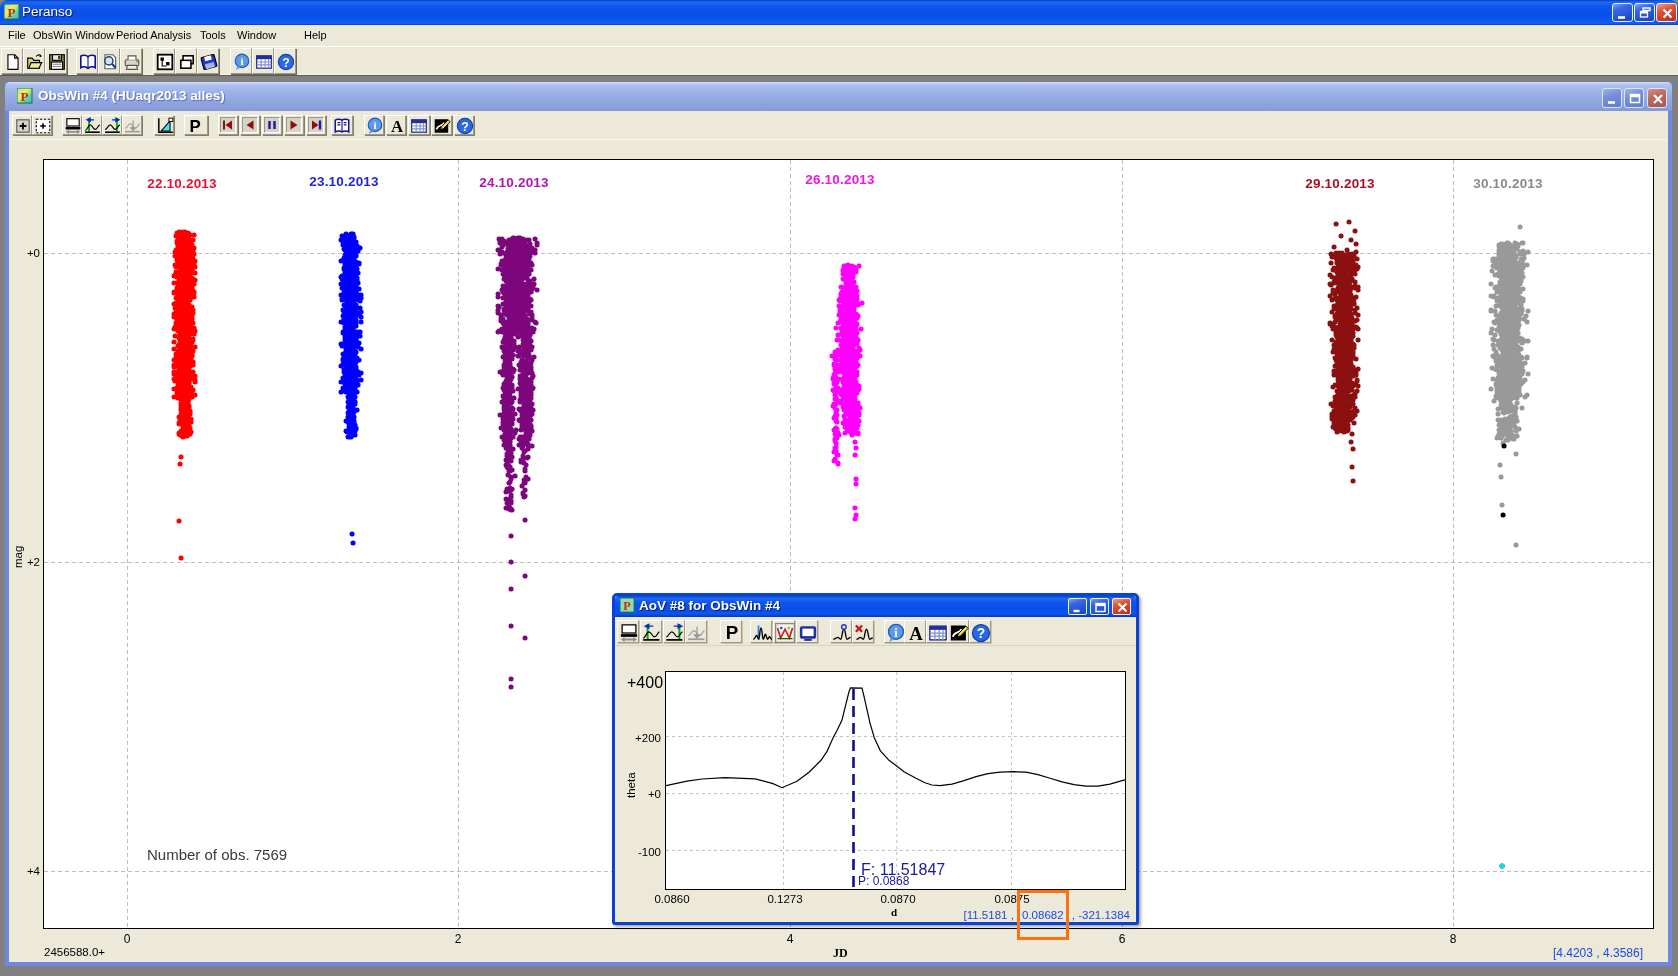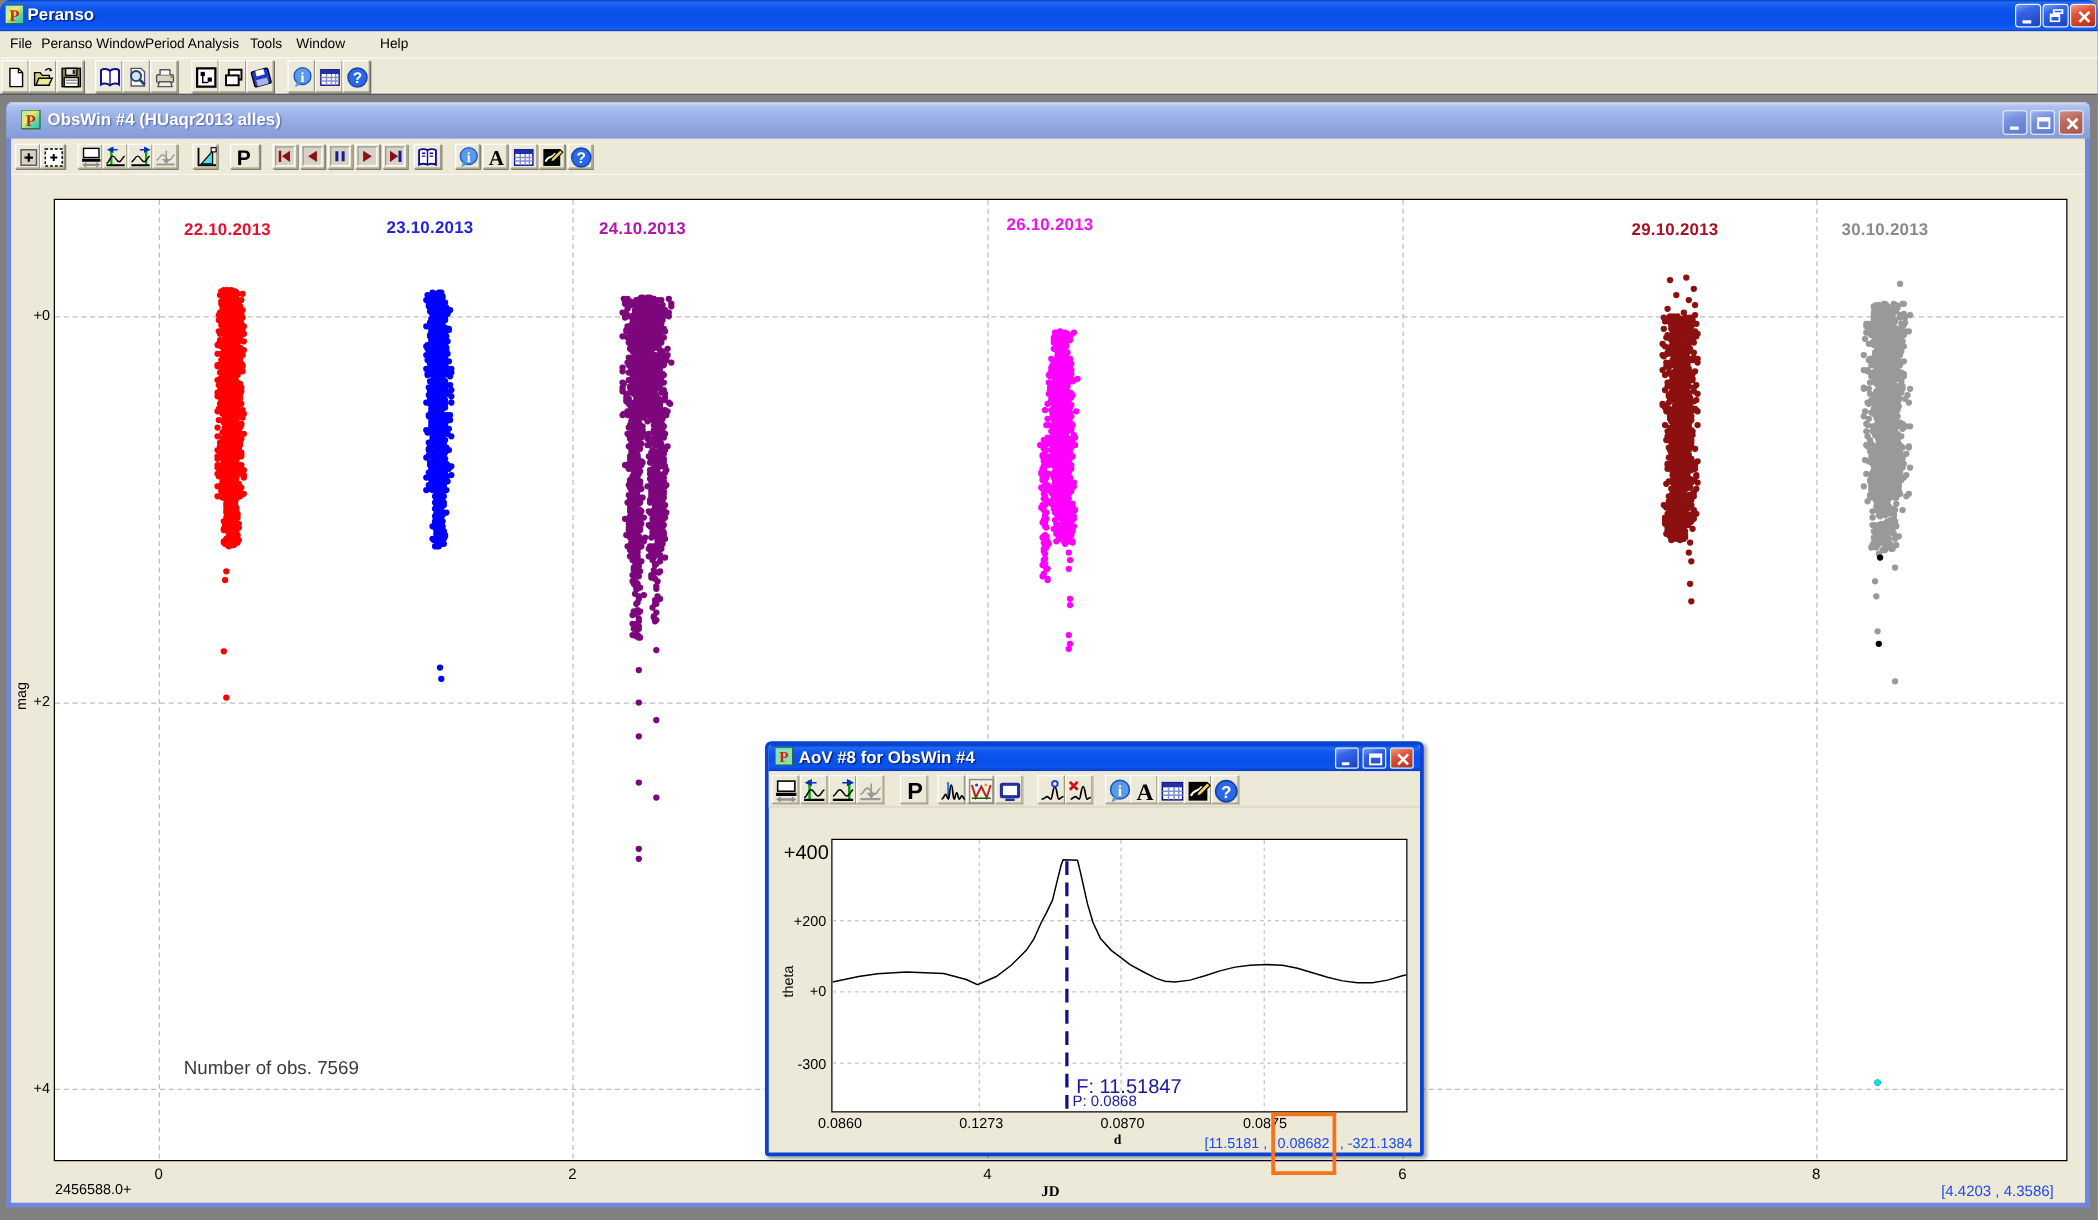--- a/index.html
+++ b/index.html
@@ -1,19 +1,19 @@
 <!DOCTYPE html>
 <html><head><meta charset="utf-8"><style>
 *{margin:0;padding:0;box-sizing:border-box}
 html,body{width:1678px;height:976px;overflow:hidden;background:#808080;font-family:"Liberation Sans",sans-serif}
 .abs{position:absolute}
 #win{position:absolute;left:0;top:0;width:1678px;height:976px;background:#808080}
 #tbar{position:absolute;left:0;top:0;width:1678px;height:25px;border-radius:8px 8px 0 0;
 background:linear-gradient(180deg,#0341c0 0%,#2268f4 8%,#0e56ee 25%,#0a50e8 55%,#0c54f0 80%,#1560fa 93%,#0238c0 100%)}
-#tbar .ttl{position:absolute;left:22px;top:4px;color:#fff;font-size:13.5px;font-weight:bold;text-shadow:1px 1px 1px #00186a}
+#tbar .ttl{position:absolute;left:22px;top:4px;color:#fff;font-size:13.5px;font-weight:normal;text-shadow:1px 1px 1px #00186a}
 .capbtn{position:absolute;top:3px;width:21px;height:19px;border-radius:3px;border:1px solid #e8f0fc;
 background:linear-gradient(160deg,#7da2f4 0%,#3665e8 30%,#2552d2 70%,#1b42b8 100%);color:#fff}
 .capbtn.close{background:linear-gradient(160deg,#f0a088 0%,#e0553a 35%,#cc3a20 75%,#b02e18 100%)}
 .capbtn svg{position:absolute;left:0;top:0}
 #menubar{position:absolute;left:0;top:25px;width:1678px;height:22px;background:#ece9d8;border-bottom:1px solid #fff;font-size:11px;color:#000}
 #menubar span{position:absolute;top:4px}
 #toolbar{position:absolute;left:0;top:47px;width:1678px;height:28px;background:#ece9d8;border-bottom:1px solid #f8f6ee}
 .tbtn{position:absolute;top:1px;width:22px;height:26px;background:#ece9d8;border:1px solid;border-color:#fff #9d9a84 #9d9a84 #fff;box-shadow:1px 1px 0 #6c6a5c}
 .tbtn svg{position:absolute;left:2px;top:4px}
 #mdistrip{position:absolute;left:0;top:75px;width:1678px;height:7px;background:#808080;border-top:1px solid #5a5a5a}
@@ -74,21 +74,21 @@
       </svg>
     </div>
 <div class="capbtn close" style="left:1656px">
       <svg width="21" height="19" viewBox="0 0 21 19">
         <path d="M6.5 5.5l8 8M14.5 5.5l-8 8" stroke="#fff" stroke-width="2.2"></path>
       </svg>
     </div>
   </div>
 <div id="menubar">
     <span style="left:8px">File</span>
-    <span style="left:33px">Peranso Window</span>
+    <span style="left:33px">ObsWin Window</span>
     <span style="left:116px">Period Analysis</span>
     <span style="left:200px">Tools</span>
     <span style="left:237px">Window</span>
     <span style="left:304px">Help</span>
   </div>
 <div id="toolbar">
     <div class="tbtn" style="left:1px">
       <svg width="18" height="18" viewBox="0 0 16 16">
         <path d="M3.5 1.5h6l3 3v10h-9z" fill="#fff" stroke="#000"></path>
         <path d="M9.5 1.5v3h3" fill="none" stroke="#000"></path>
@@ -502,21 +502,21 @@
       <line x1="1009.4" y1="670" x2="1009.4" y2="887" stroke="#c3c3c3" stroke-dasharray="3 3"></line>
       <line x1="664" y1="734.5" x2="1123" y2="734.5" stroke="#c3c3c3" stroke-dasharray="3 3"></line>
       <line x1="664" y1="791.5" x2="1123" y2="791.5" stroke="#c3c3c3" stroke-dasharray="3 3"></line>
       <line x1="664" y1="848.5" x2="1123" y2="848.5" stroke="#c3c3c3" stroke-dasharray="3 3"></line>
       <line x1="851.5" y1="687" x2="851.5" y2="887" stroke="#10108c" stroke-width="2.6" stroke-dasharray="11 6"></line>
       <path d="M664.0 783.6 L685.0 779.2 L700.0 777.0 L723.0 775.6 L753.0 776.8 L771.0 781.6 L780.0 785.7 L795.0 779.2 L807.0 770.2 L819.0 758.3 L825.0 749.4 L831.0 736.0 L835.0 728.5 L840.0 718.1 L844.0 701.7 L847.0 689.8 L848.5 685.9 L860.0 686.2 L862.0 694.3 L865.0 707.7 L868.0 721.1 L872.4 736.0 L878.4 748.8 L887.0 758.3 L895.0 764.3 L902.0 769.7 L914.0 776.2 L923.0 780.7 L930.0 783.0 L938.0 783.6 L950.0 782.1 L962.0 778.6 L974.0 774.7 L986.0 771.7 L998.0 770.2 L1012.0 769.7 L1024.0 770.2 L1036.0 772.6 L1048.0 776.2 L1060.0 779.8 L1072.0 782.7 L1084.0 784.2 L1096.0 784.2 L1108.0 782.1 L1120.0 778.6 L1124.0 777.7" fill="none" stroke="#000" stroke-width="1.2"></path>
     </svg>
 <div class="lbl" style="left:12px;top:78px;font-size:16px;width:34px;text-align:right">+400</div>
 <div class="lbl" style="left:12px;top:136px;font-size:11.5px;width:34px;text-align:right">+200</div>
 <div class="lbl" style="left:12px;top:192px;font-size:11.5px;width:34px;text-align:right">+0</div>
-<div class="lbl" style="left:12px;top:250px;font-size:11.5px;width:34px;text-align:right">-300</div>
+<div class="lbl" style="left:12px;top:250px;font-size:11.5px;width:34px;text-align:right">-100</div>
 <div class="lbl" style="left:10px;top:202px;font-size:11.5px;transform:rotate(-90deg);transform-origin:left top">theta</div>
 <div class="lbl" style="left:57px;top:297px;font-size:11.5px;transform:translateX(-50%)">0.0860</div>
 <div class="lbl" style="left:170px;top:297px;font-size:11.5px;transform:translateX(-50%)">0.1273</div>
 <div class="lbl" style="left:283px;top:297px;font-size:11.5px;transform:translateX(-50%)">0.0870</div>
 <div class="lbl" style="left:397px;top:297px;font-size:11.5px;transform:translateX(-50%)">0.0875</div>
 <div class="lbl" style="left:276px;top:310px;font-size:11px;font-weight:bold;font-family:'Liberation Serif',serif">d</div>
 <div class="lbl navy" style="left:246px;top:265px;font-size:16px">F: 11.51847</div>
 <div class="lbl navy" style="left:243px;top:278px;font-size:12px">P: 0.0868</div>
 <div class="lbl" style="right:6px;top:313px;font-size:11.5px;color:#1c48e8">[11.5181 , <span style="border:3px solid #f97316;padding:16px 2px">0.08682</span> , -321.1384</div>
 </div>

